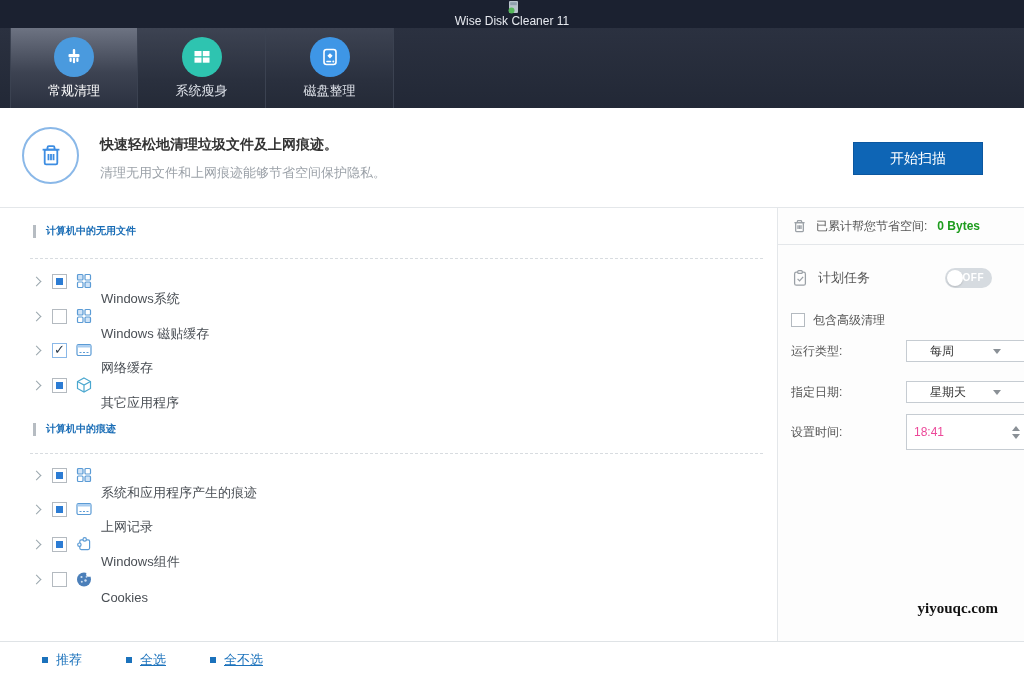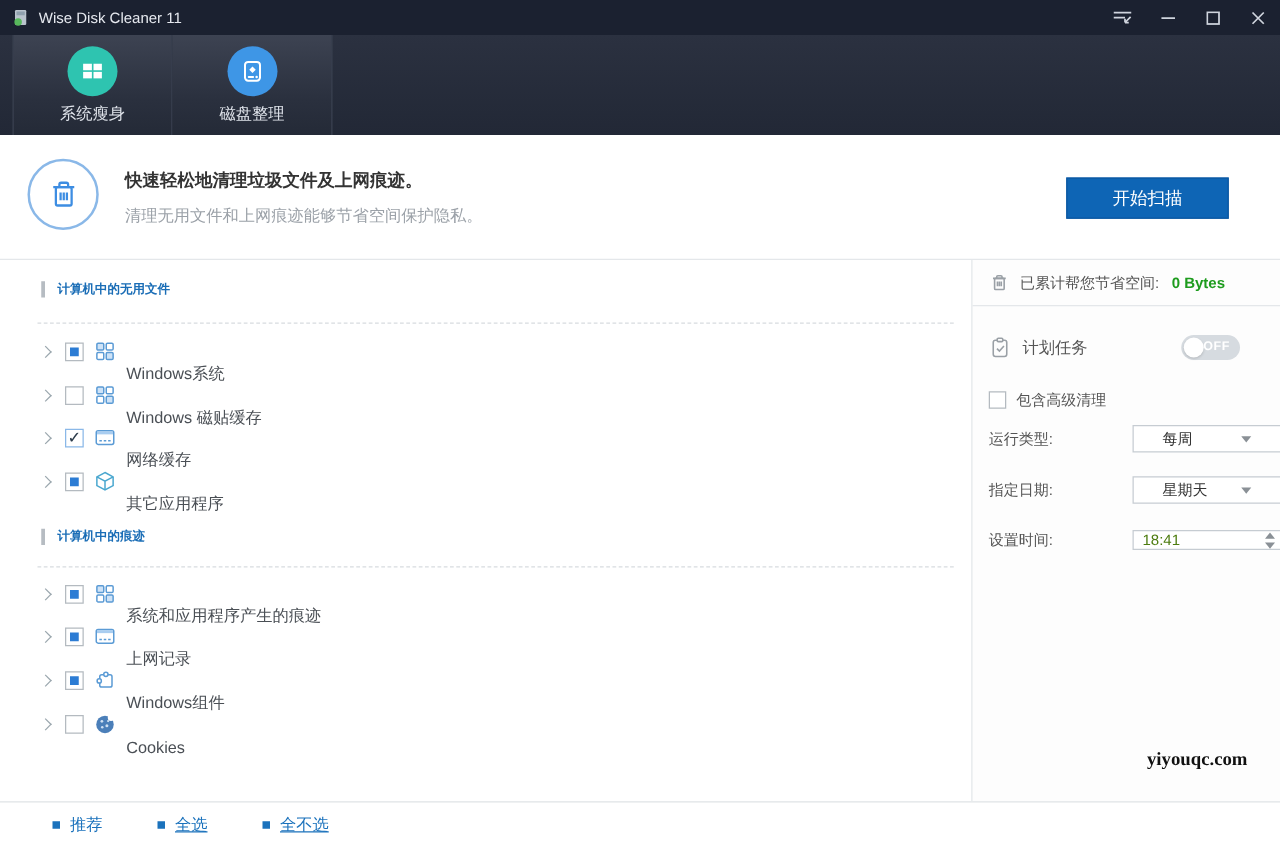--- a/index.html
+++ b/index.html
@@ -5,21 +5,21 @@
   * { margin:0; padding:0; box-sizing:border-box; }
   html,body { width:1024px; height:678px; }
   body {
     position:relative; overflow:hidden; background:#fff;
     font-family:"Liberation Sans","DejaVu Sans",sans-serif;
     -webkit-font-smoothing:antialiased;
   }
 
   
   .titlebar { position:absolute; top:0; left:0; right:0; height:28px;
-    background:#1b2130; display:flex; align-items:center; color:#e6e9ef; font-size:12px; }
+    background:#1b2130; display:flex; align-items:center; color:#e6e9ef; font-size:12px;flex-direction:column; }
   .app-logo { margin:0 7px 0 10px; display:flex; }
   .win-controls { margin-left:auto; display:flex; height:28px; }
   .win-btn { width:36px; height:28px; display:flex; align-items:center; justify-content:center; cursor:default; }
 
   
   .tabbar { position:absolute; top:28px; left:0; right:0; height:80px;
     background:linear-gradient(180deg,#2b3140,#222836); display:flex; padding-left:10px; }
   .tab { width:128px; height:80px; display:flex; flex-direction:column; align-items:center;
     justify-content:center; gap:5px; color:#dfe3ea; font-size:13px;
     border-right:1px solid #3b4251;
@@ -68,22 +68,22 @@
     background:#d6dbe0; cursor:pointer; }
   .toggle::before { content:""; position:absolute; left:2px; top:2px; width:16px; height:16px;
     border-radius:50%; background:#fff; box-shadow:0 1px 2px rgba(0,0,0,.15); }
   .toggle-text { position:absolute; right:8px; top:0; line-height:20px; color:#fff;
     font-size:10px; font-weight:bold; letter-spacing:.5px; }
   .sp-cb { width:14px; height:14px; border:1px solid #b4bac0; background:#fff; margin-right:8px; flex:none; }
   .control { position:absolute; left:115px; width:119px; height:22px; border:1px solid #c6ccd2;
     background:#fff; display:flex; align-items:center; padding:0 23px; font-size:12px; color:#333; cursor:pointer; }
   .caret { margin-left:auto; width:0; height:0; border-left:4px solid transparent;
     border-right:4px solid transparent; border-top:5px solid #8a9096; }
-  .spin-input { position:absolute; left:115px; width:119px; height:16px; border:1px solid #c6ccd2;
-    background:#fff; font-size:12px; color:#4d7c0f; padding:0 22px 0 7px;
+  .spin-input { position:absolute; left:115px; width:119px; height:36px; border:1px solid #c6ccd2;
+    background:#fff; font-size:12px; color:#ec4899; padding:0 22px 0 7px;
     font-family:"Liberation Sans","DejaVu Sans",sans-serif; }
   .spin-arrows { position:absolute; left:218px; width:14px; height:22px; display:flex;
     flex-direction:column; align-items:center; justify-content:center; gap:3px; cursor:pointer; }
   .arr-up { width:0; height:0; border-left:4px solid transparent; border-right:4px solid transparent;
     border-bottom:5px solid #8a9096; }
   .arr-dn { width:0; height:0; border-left:4px solid transparent; border-right:4px solid transparent;
     border-top:5px solid #8a9096; }
 
   
   .footer { position:absolute; left:0; right:0; bottom:0; height:37px; background:#fff;
@@ -126,20 +126,32 @@
     </div>
     <div class="win-btn">
       <svg width="11" height="11" viewBox="0 0 11 11">
           <path d="M1 1l9 9M10 1l-9 9" stroke="#cfd4dd" stroke-width="1.4"></path>
         </svg>
     </div>
   </div>
 </div>
 
 <div class="tabbar">
+  <div class="tab active">
+    <span class="tab-icon" style="background: rgb(74, 154, 222);">
+      <svg width="22" height="22" viewBox="0 0 22 22" fill="#fff">
+        <rect x="9.8" y="3" width="2.4" height="5.5" rx="1"></rect>
+        <rect x="5.5" y="8" width="11" height="3.2" rx="1"></rect>
+        <rect x="6.5" y="11.8" width="2.2" height="4.2" rx="1"></rect>
+        <rect x="9.9" y="11.8" width="2.2" height="5.4" rx="1"></rect>
+        <rect x="13.3" y="11.8" width="2.2" height="4.2" rx="1"></rect>
+      </svg>
+    </span>
+    <span>常规清理</span>
+  </div>
   <div class="tab">
     <span class="tab-icon" style="background: rgb(46, 196, 176);">
       <svg width="22" height="22" viewBox="0 0 22 22" fill="#fff">
         <rect x="3.5" y="5" width="7" height="5.2"></rect>
         <rect x="11.8" y="5" width="6.7" height="5.2"></rect>
         <rect x="3.5" y="11.5" width="7" height="5.2"></rect>
         <rect x="11.8" y="11.5" width="6.7" height="5.2"></rect>
       </svg>
     </span>
     <span>系统瘦身</span>

